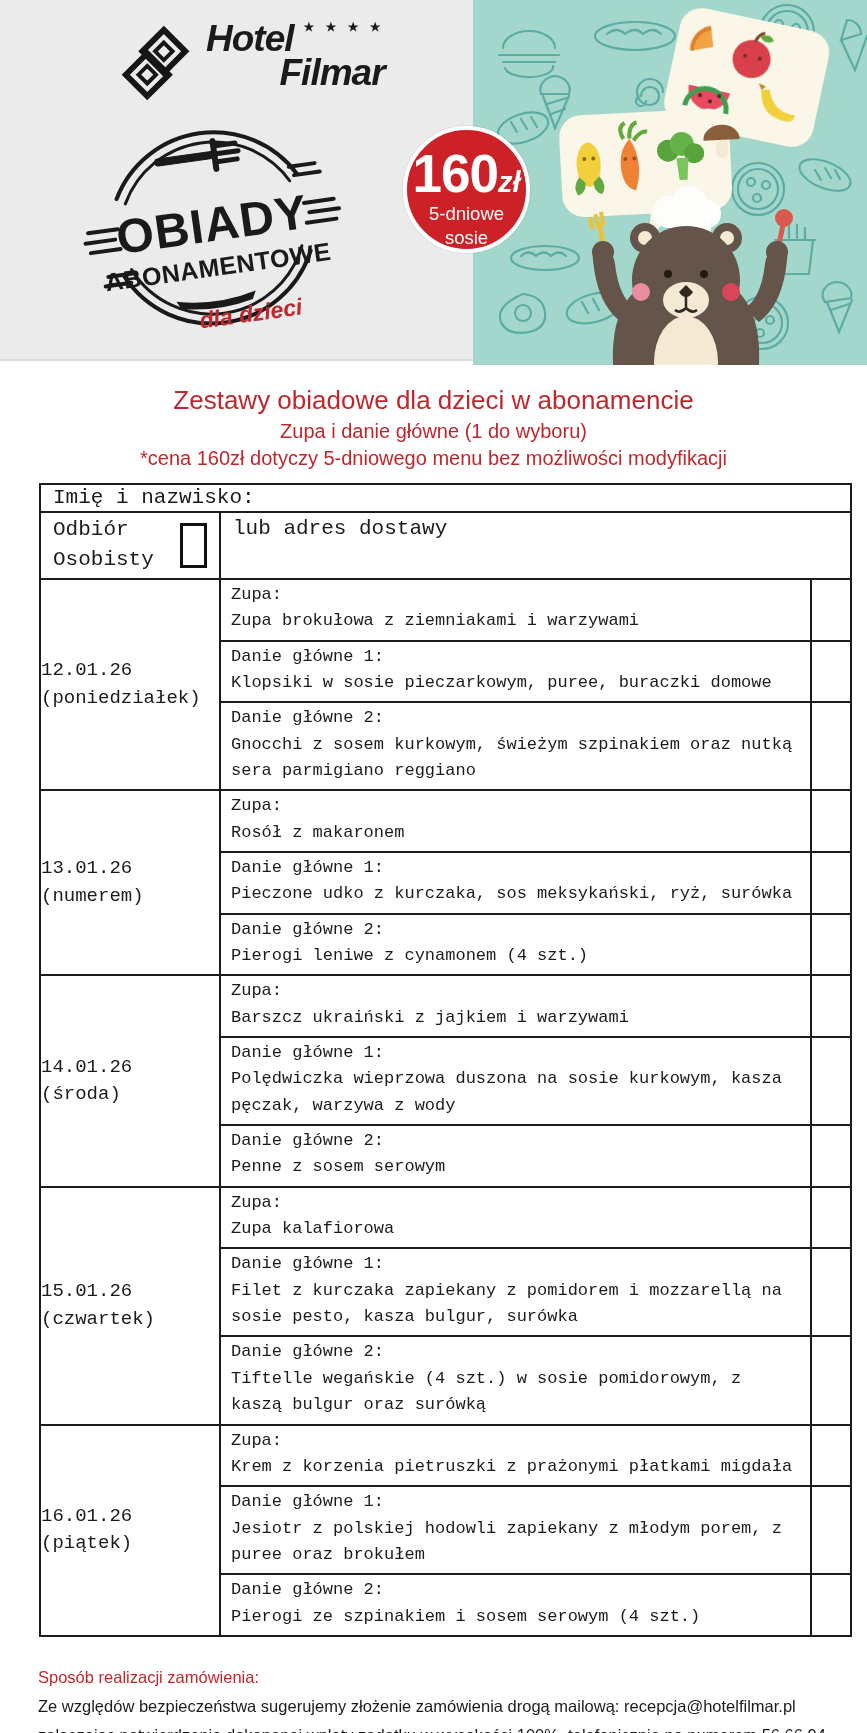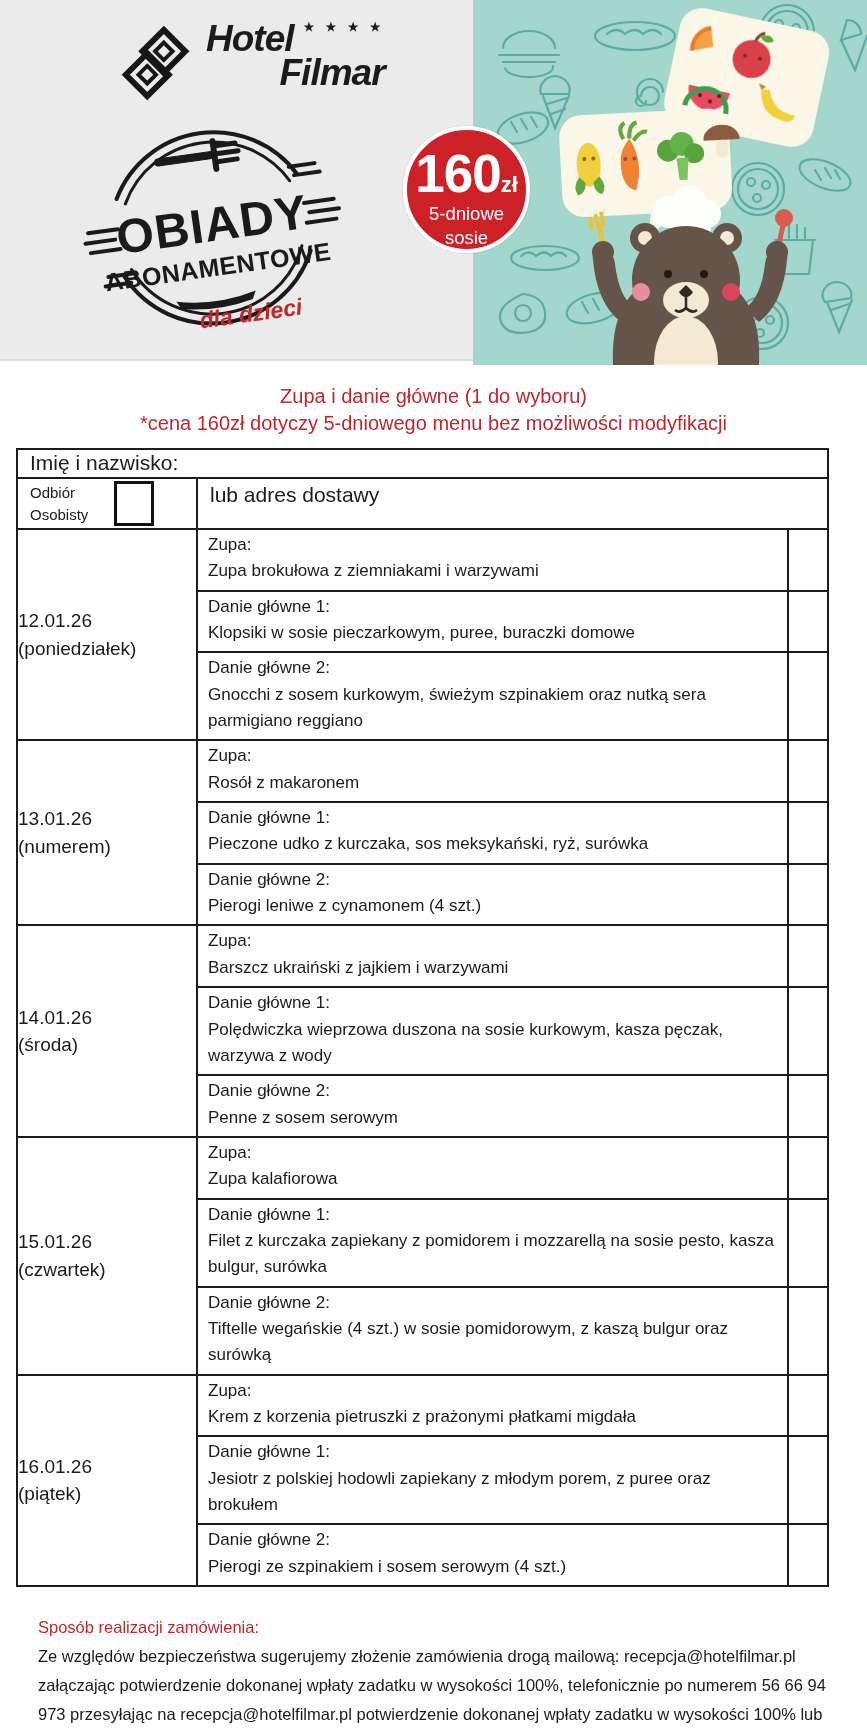--- a/index.html
+++ b/index.html
@@ -22,35 +22,35 @@
   .logo-line2 { font-size: 37px; }
   .logo-stars { font-size: 12px; letter-spacing: 4px; vertical-align: 20px; margin-left: 10px; font-style: normal; }
   .stamp { position: absolute; left: 78px; top: 100px; }
   .price-badge {
     position: absolute; left: 403px; top: 126px; width: 127px; height: 127px;
     background: #cb2127; border: 4px solid #ffffff; border-radius: 50%;
     color: #ffffff; text-align: center; box-shadow: 0 0 0 1px rgba(0,0,0,0.06);
   }
   .price-line { margin-top: 17px; line-height: 1; white-space: nowrap; }
   .price-amount { font-size: 53px; font-weight: bold; letter-spacing: -1px; margin-top: 14px; }
-  .price-currency { font-size: 22px; font-weight: bold; }
+  .price-currency { font-size: 29px; font-weight: bold; font-style: italic; }
   .price-desc { font-size: 18.5px; line-height: 1.15; margin-top: 3px; }
   
   .title-block { text-align: center; margin-top: 20px; color: #c0272d; }
   .title-main { font-size: 26px; font-weight: 400; }
   .title-sub { font-size: 20px; margin-top: 4px; }
   
   table.menu-table {
     border-collapse: collapse; table-layout: fixed;
-    width: 811px; margin: 13px 0 0 16px;
+    width: 811px; margin: 13px 0 0 39px; font-family: Liberation Mono, monospace;
   }
   .menu-table td { border: 2px solid #1c1c1c; vertical-align: top; }
   .col-day { width: 180px; } .col-meal { width: 591px; } .col-check { width: 40px; }
   td.name-cell { font-size: 21px; padding: 1px 12px 2px; }
-  td.pickup-cell { font-size: 15px; padding: 2px 12px; }
+  td.pickup-cell { font-size: 21px; padding: 2px 12px; }
   .pickup-wrap { display: flex; align-items: center; }
   .pickup-label { line-height: 1.45; }
   .checkbox { width: 40px; height: 45px; border: 3px solid #111; margin-left: 26px; background: #fff; }
   td.delivery-cell { font-size: 21px; padding: 4px 12px; border-radius: 23px; }
   td.day-cell { text-align: left; vertical-align: middle; font-size: 19px; line-height: 1.45; }
   td.meal-cell { font-size: 17px; line-height: 1.55; padding: 2px 10px 5px; }
   td.check-cell { background: #fff; }
   
   .footer { margin: 26px 20px 0 38px; font-size: 16.5px; line-height: 1.75; }
   .footer-heading { color: #c0272d; }
@@ -293,20 +293,21 @@
   <div class="price-badge">
     <div class="price-line">
       <span class="price-amount">160</span><span class="price-currency">zł</span>
     </div>
     <div class="price-desc">5-dniowe</div>
     <div class="price-desc">sosie</div>
   </div>
 </div>
 
 <div class="title-block">
+  <div class="title-main">Zestawy obiadowe dla dzieci w abonamencie</div>
   <div class="title-sub">Zupa i danie główne (1 do wyboru)</div>
   <div class="title-sub">*cena 160zł dotyczy 5-dniowego menu bez możliwości modyfikacji</div>
 </div>
 
 <table class="menu-table">
   <colgroup>
       <col class="col-day">
       <col class="col-meal">
       <col class="col-check">
     </colgroup>

